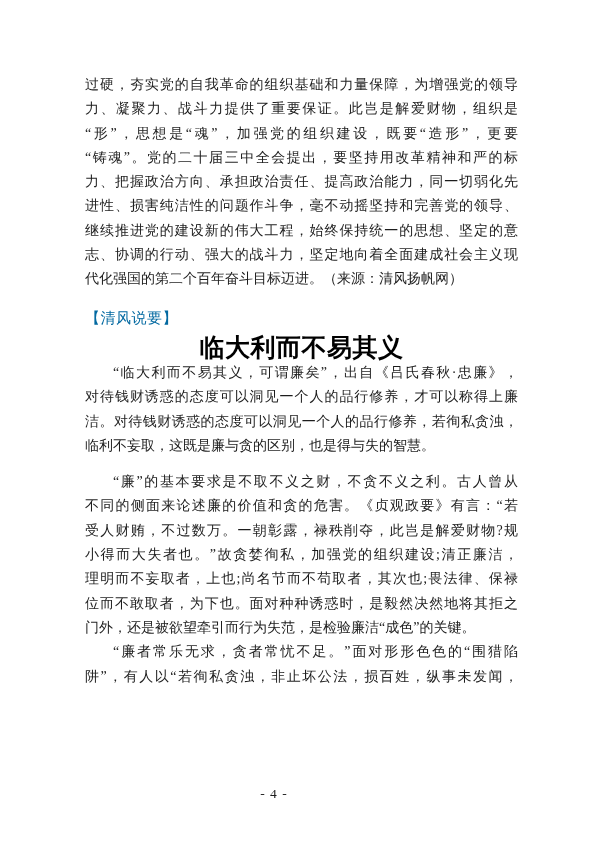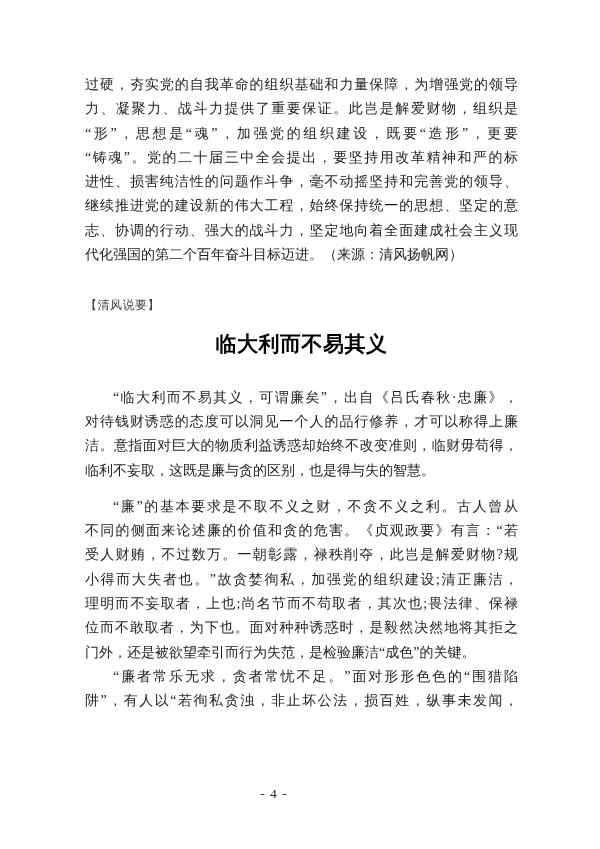--- a/index.html
+++ b/index.html
@@ -28,36 +28,36 @@
   }
   .line {
     text-align: justify;
     text-align-last: justify;
     white-space: nowrap;
     overflow: hidden;
   }
   .line.final { text-align-last: left; }
   .para.indent .line.first { text-indent: 2em; }
   .section-label {
-    margin-top: 26px;
-    font-size: 12px;
+    margin-top: 14px;
+    font-size: 15px;
     line-height: 24.3px;
-    color: #404040;
+    color: #0369a1;
     letter-spacing: 0.5px;
   }
   .article-title {
-    margin-top: 13px;
-    font-size: 21px;
+    margin-top: 5px;
+    font-size: 25px;
     line-height: 26px;
     font-weight: bold;
     color: #000000;
     text-align: center;
     letter-spacing: 0.5px;
   }
-  .para.after-title { margin-top: 29px; }
+  .para.after-title { }
   .para.gap-small { margin-top: 12px; }
   .footer {
     position: absolute;
     top: 786px; left: 0;
     width: 100%;
     text-align: center;
     font-size: 13.5px;
     line-height: 16px;
     color: #1d1d1d;
     letter-spacing: 1px;
@@ -67,34 +67,35 @@
 <body>
 
 <div class="page">
   <div class="content">
 
     <div class="para">
         <div class="line first">过硬，夯实党的自我革命的组织基础和力量保障，为增强党的领导</div>
         <div class="line">力、凝聚力、战斗力提供了重要保证。此岂是解爱财物，组织是</div>
         <div class="line">“形”，思想是“魂”，加强党的组织建设，既要“造形”，更要</div>
         <div class="line">“铸魂”。党的二十届三中全会提出，要坚持用改革精神和严的标</div>
+        <div class="line">力、把握政治方向、承担政治责任、提高政治能力，同一切弱化先</div>
         <div class="line">进性、损害纯洁性的问题作斗争，毫不动摇坚持和完善党的领导、</div>
         <div class="line">继续推进党的建设新的伟大工程，始终保持统一的思想、坚定的意</div>
         <div class="line">志、协调的行动、强大的战斗力，坚定地向着全面建成社会主义现</div>
         <div class="line final">代化强国的第二个百年奋斗目标迈进。（来源：清风扬帆网）</div>
       </div>
 
     <div class="section-label">【清风说要】</div>
 
     <div class="article-title">临大利而不易其义</div>
 
     <div class="para indent after-title">
         <div class="line first">“临大利而不易其义，可谓廉矣”，出自《吕氏春秋·忠廉》，</div>
         <div class="line">对待钱财诱惑的态度可以洞见一个人的品行修养，才可以称得上廉</div>
-        <div class="line">洁。意指面对巨大的物质利益诱惑却始终不改变准则，临财毋苟得，</div>
+        <div class="line">洁。对待钱财诱惑的态度可以洞见一个人的品行修养，若徇私贪浊，</div>
         <div class="line final">临利不妄取，这既是廉与贪的区别，也是得与失的智慧。</div>
       </div>
 
     <div class="para indent gap-small">
         <div class="line first">“廉”的基本要求是不取不义之财，不贪不义之利。古人曾从</div>
         <div class="line">不同的侧面来论述廉的价值和贪的危害。《贞观政要》有言：“若</div>
         <div class="line">受人财贿，不过数万。一朝彰露，禄秩削夺，此岂是解爱财物?规</div>
         <div class="line">小得而大失者也。”故贪婪徇私，加强党的组织建设;清正廉洁，</div>
         <div class="line">理明而不妄取者，上也;尚名节而不苟取者，其次也;畏法律、保禄</div>
         <div class="line">位而不敢取者，为下也。面对种种诱惑时，是毅然决然地将其拒之</div>

